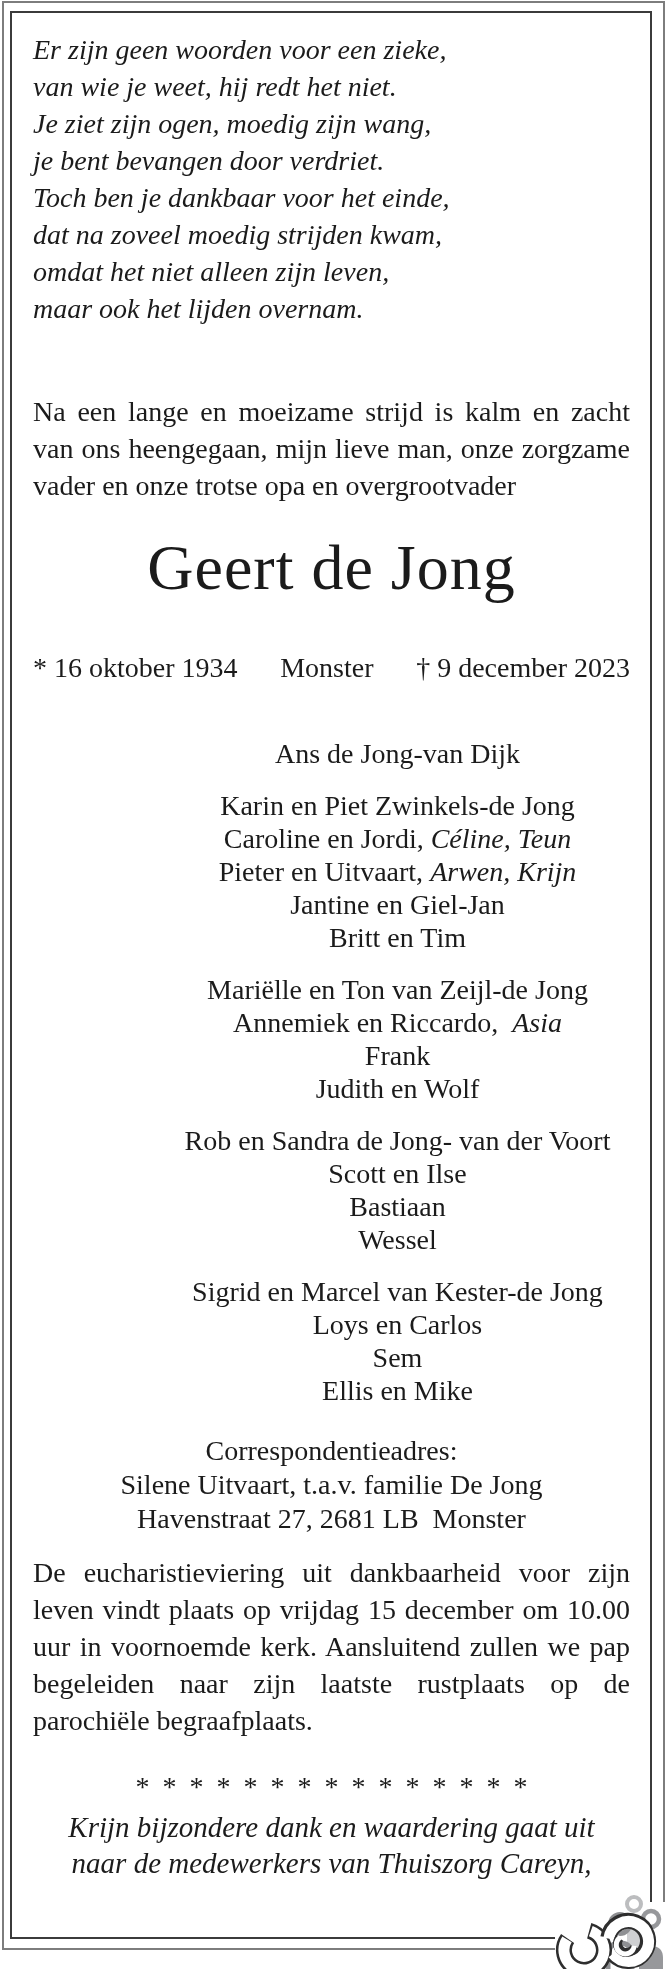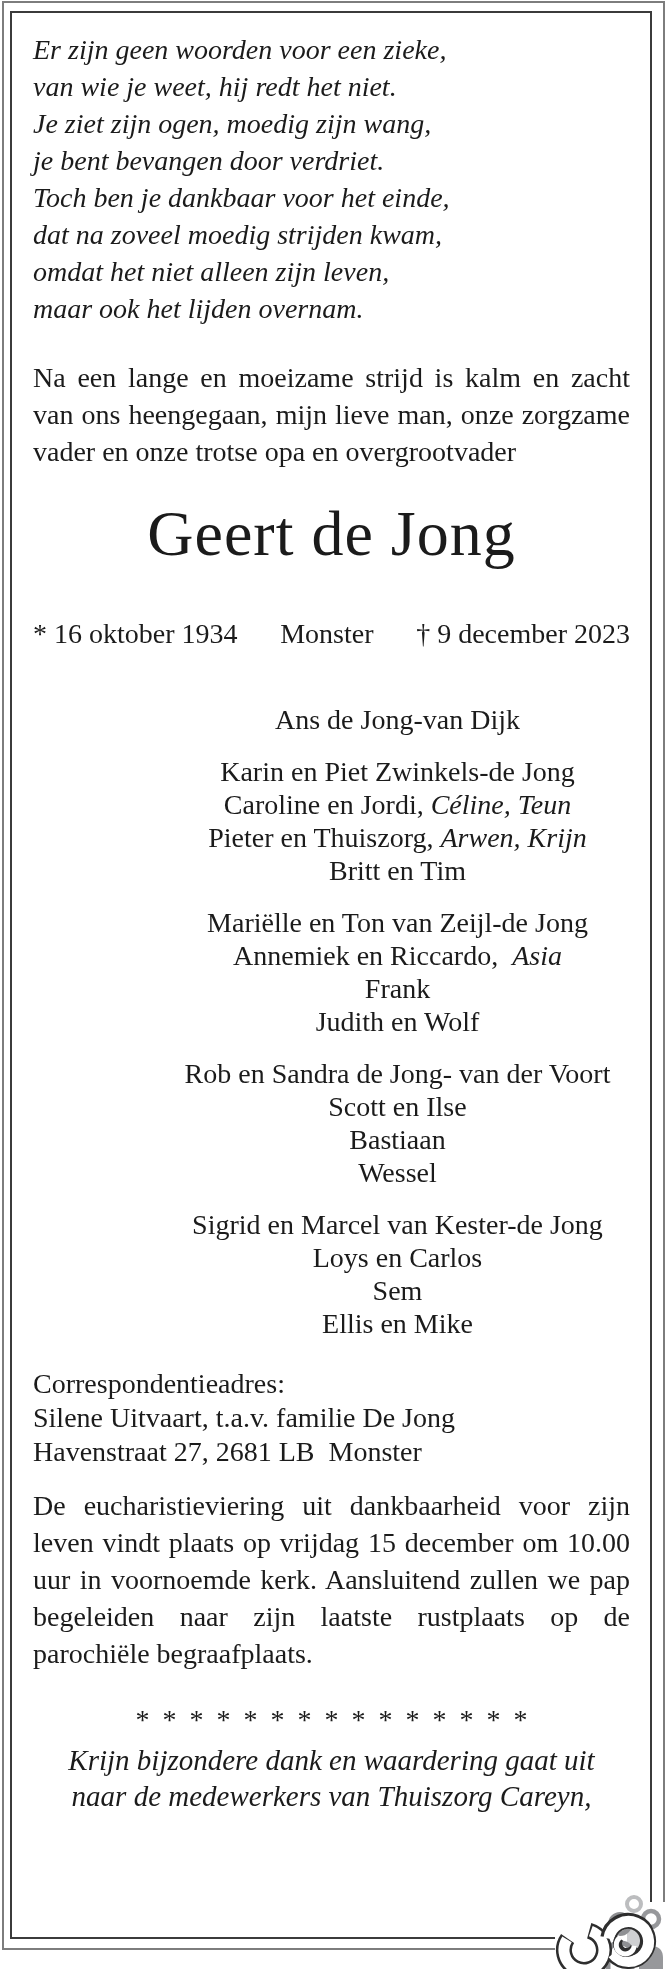--- a/index.html
+++ b/index.html
@@ -17,39 +17,39 @@
     border:2px solid #3b3b3b;box-sizing:border-box;pointer-events:none;
   }
   .content{
     position:absolute;left:33px;top:11px;width:597px;
   }
   .poem{
     margin-top:20px;font-style:italic;font-size:28px;line-height:37px;
   }
   .poem div{white-space:nowrap;}
   .announcement{
-    margin-top:32px;font-size:28px;line-height:37px;
+    margin-top:66px;font-size:28px;line-height:37px;
     text-align:justify;hyphens:manual;-webkit-hyphens:manual;
   }
   .deceased-name{
     margin:15px 0 0 0;font-weight:normal;font-size:64px;line-height:72px;
     text-align:center;letter-spacing:1px;
   }
   .dates-line{
     margin-top:45px;font-size:28px;line-height:37px;
     display:flex;justify-content:space-between;align-items:baseline;
   }
   .family{
     margin-top:51px;margin-left:132px;font-size:28px;line-height:33px;
   }
   .family .family-group{margin-bottom:19px;text-align:center;}
   .family .family-group:last-child{margin-bottom:0;}
   .family em{font-style:italic;}
   .correspondence{
-    margin-top:27px;font-size:28px;line-height:34px;
+    margin-top:27px;font-size:28px;line-height:34px;text-align:center;
   }
   .ceremony{
     margin-top:18px;font-size:28px;line-height:37px;
     text-align:justify;hyphens:manual;-webkit-hyphens:manual;
   }
   .stars-row{
     margin-top:22px;height:40px;line-height:40px;text-align:center;
     font-size:28px;word-spacing:6px;
   }
   .thanks{
@@ -88,21 +88,22 @@
     <span>† 9 december 2023</span>
   </div>
 
   <div class="family" id="family">
       <div class="family-group">
         <div><span>Ans de Jong-van Dijk</span></div>
       </div>
       <div class="family-group">
         <div><span>Karin en Piet Zwinkels-de Jong</span></div>
         <div><span>Caroline en Jordi, </span><em>Céline, Teun</em></div>
-        <div><span>Pieter en Thuiszorg, </span><em>Arwen, Krijn</em></div>
+        <div><span>Pieter en Uitvaart, </span><em>Arwen, Krijn</em></div>
+        <div><span>Jantine en Giel-Jan</span></div>
         <div><span>Britt en Tim</span></div>
       </div>
       <div class="family-group">
         <div><span>Mariëlle en Ton van Zeijl-de Jong</span></div>
         <div><span>Annemiek en Riccardo,&nbsp; </span><em>Asia</em></div>
         <div><span>Frank</span></div>
         <div><span>Judith en Wolf</span></div>
       </div>
       <div class="family-group">
         <div><span>Rob en Sandra de Jong- van der Voort</span></div>

